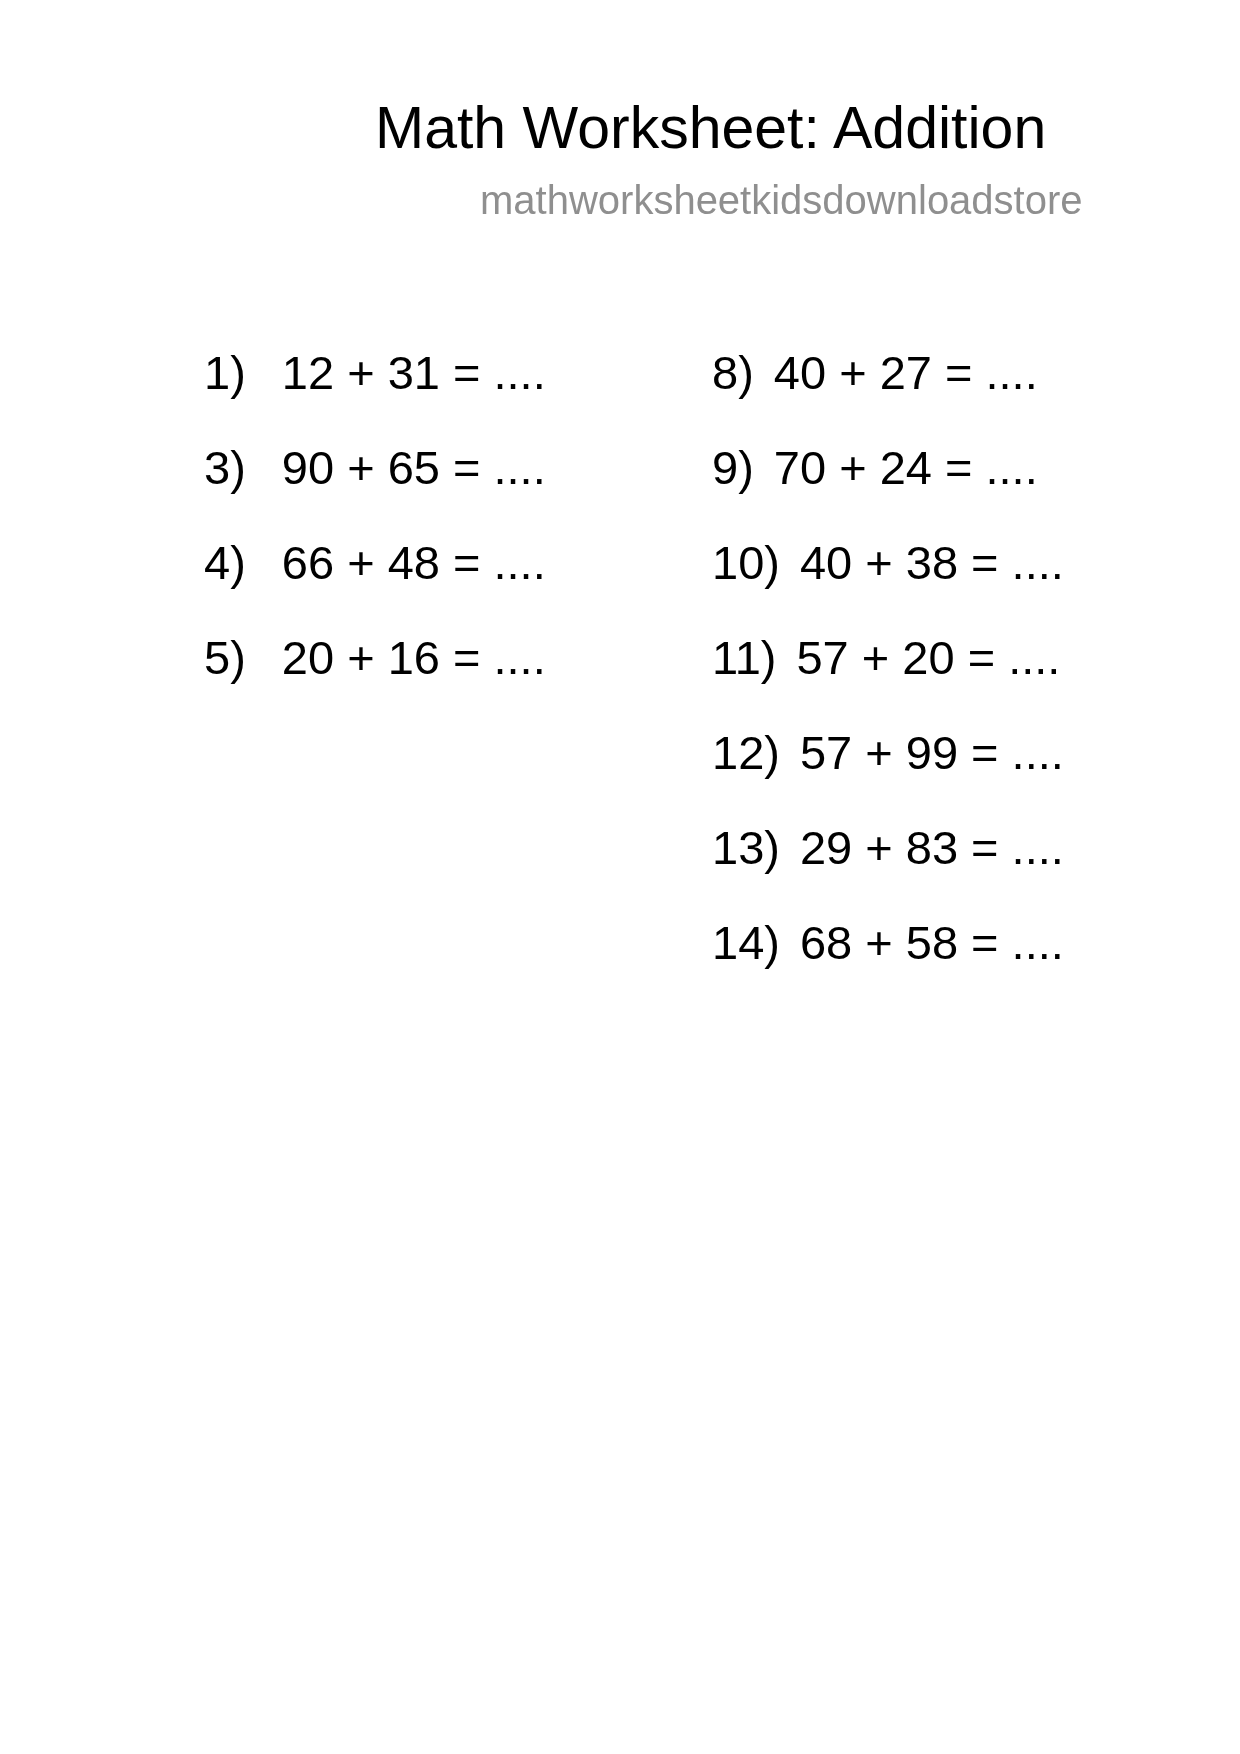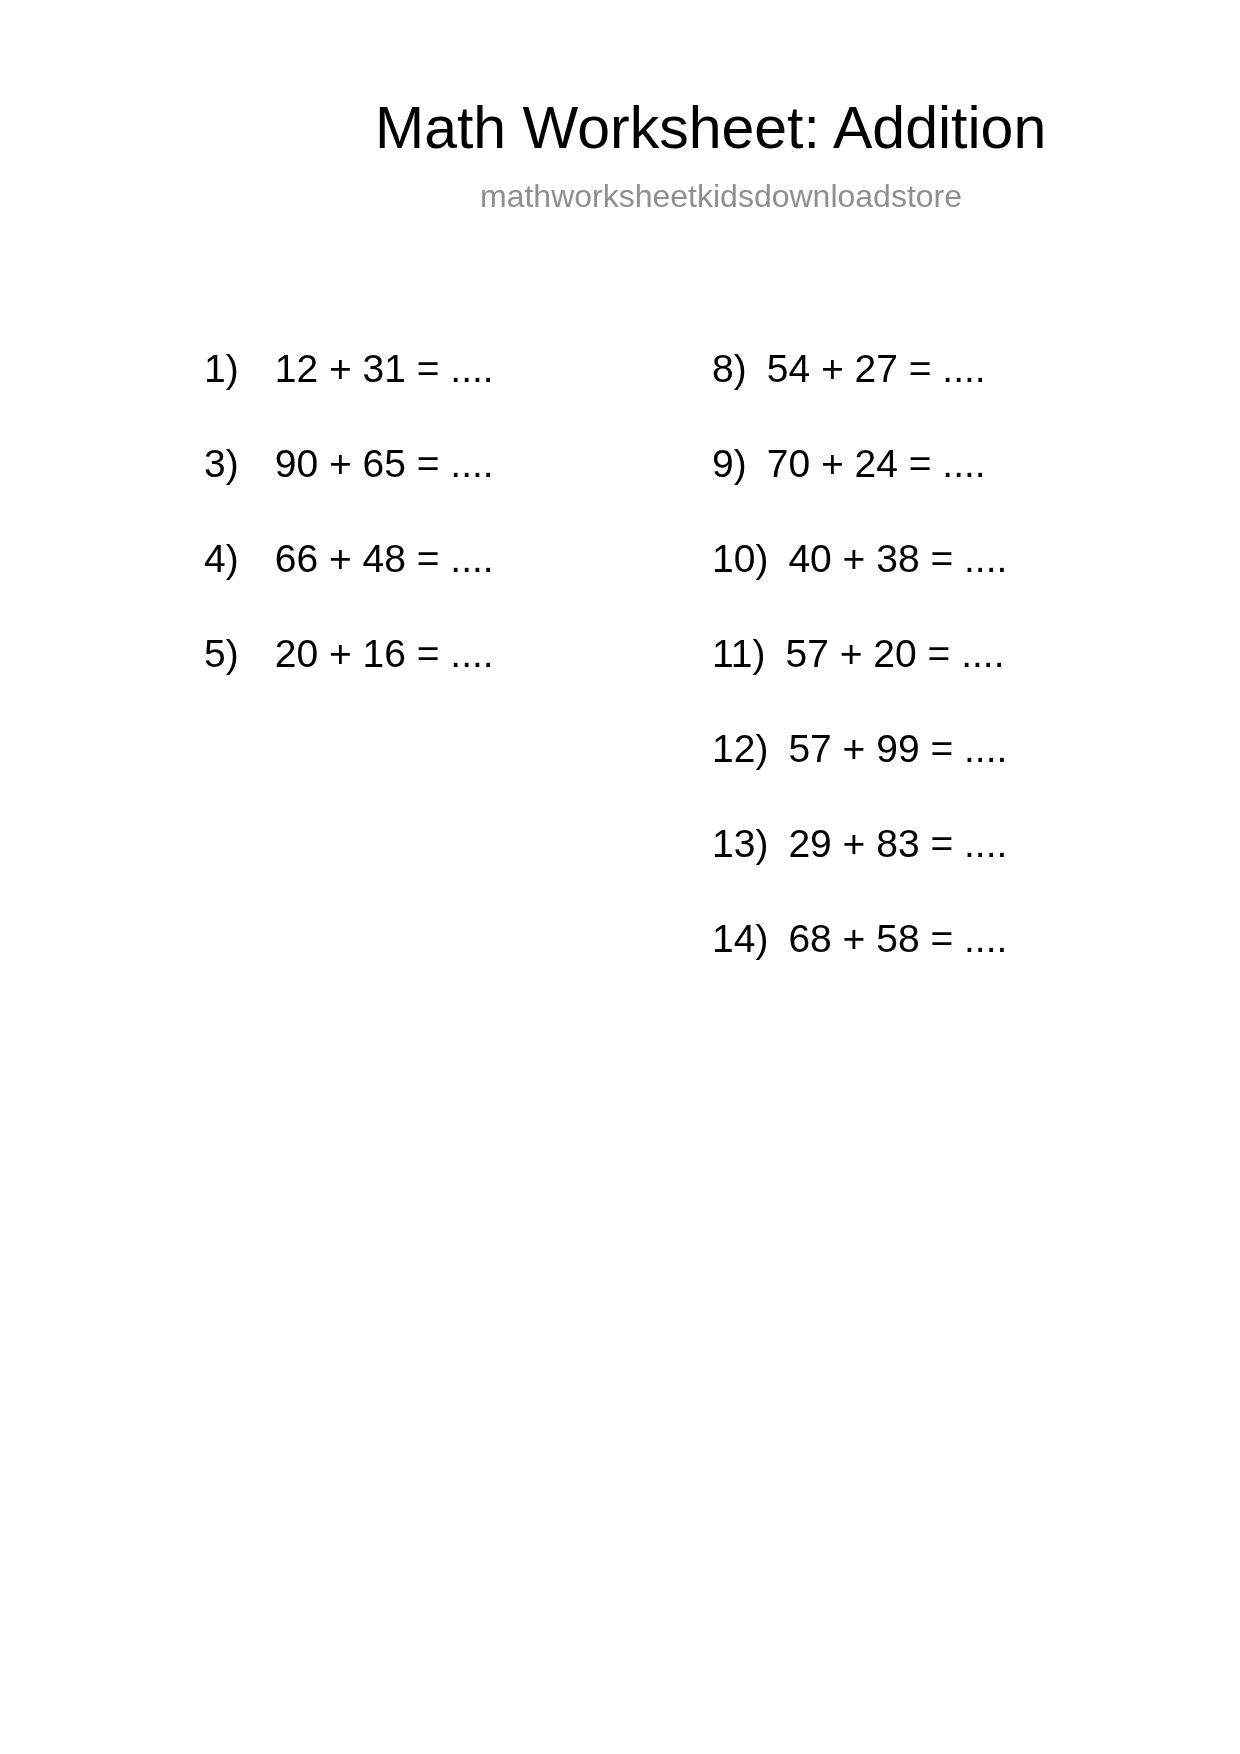--- a/index.html
+++ b/index.html
@@ -27,29 +27,29 @@
     top: 99px;
     font-size: 59px;
     line-height: 1;
     color: #000000;
     white-space: nowrap;
   }
   .subtitle {
     position: absolute;
     left: 468px;
     top: 180px;
-    font-size: 32px;
+    font-size: 40px;
     line-height: 1;
     color: #8f8f8f;
     white-space: nowrap;
   }
   .col {
     position: absolute;
     top: 349px;
-    font-size: 39px;
+    font-size: 47px;
     line-height: 1;
   }
   .col-left  { left: 192px; }
   .col-right { left: 700px; }
   .problem-row {
     height: 95px;
     white-space: nowrap;
   }
   .num { display: inline-block; }
   .col-left  .num { margin-right: 36px; }
@@ -74,21 +74,21 @@
     <div class="problem-row">
       <span class="num">4)</span><span class="expr">66 + 48 = ....</span>
     </div>
     <div class="problem-row">
       <span class="num">5)</span><span class="expr">20 + 16 = ....</span>
     </div>
   </div>
 
   <div class="col col-right">
     <div class="problem-row">
-      <span class="num">8)</span><span class="expr">54 + 27 = ....</span>
+      <span class="num">8)</span><span class="expr">40 + 27 = ....</span>
     </div>
     <div class="problem-row">
       <span class="num">9)</span><span class="expr">70 + 24 = ....</span>
     </div>
     <div class="problem-row">
       <span class="num">10)</span><span class="expr">40 + 38 = ....</span>
     </div>
     <div class="problem-row">
       <span class="num">11)</span><span class="expr">57 + 20 = ....</span>
     </div>

